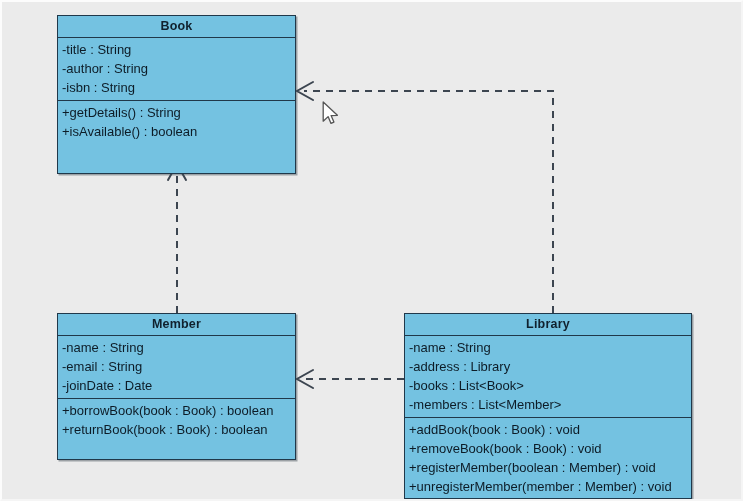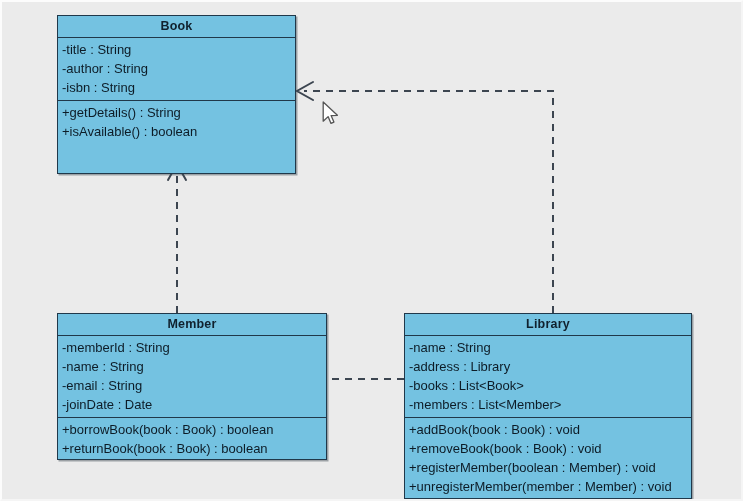--- a/index.html
+++ b/index.html
@@ -99,24 +99,23 @@
       <div class="member-line">-title : String</div>
       <div class="member-line">-author : String</div>
       <div class="member-line">-isbn : String</div>
     </div>
     <div class="compartment methods">
       <div class="member-line">+getDetails() : String</div>
       <div class="member-line">+isAvailable() : boolean</div>
     </div>
   </div>
 
-  <div class="uml-class" id="class-member" style="left: 55px; top: 311px; width: 270px; height: 147px;">
+  <div class="uml-class" id="class-member" style="left: 55px; top: 311px; width: 239px; height: 147px;">
     <div class="class-name">Member</div>
     <div class="compartment attributes">
-      <div class="member-line">-memberId : String</div>
       <div class="member-line">-name : String</div>
       <div class="member-line">-email : String</div>
       <div class="member-line">-joinDate : Date</div>
     </div>
     <div class="compartment methods">
       <div class="member-line">+borrowBook(book : Book) : boolean</div>
       <div class="member-line">+returnBook(book : Book) : boolean</div>
     </div>
   </div>
 

